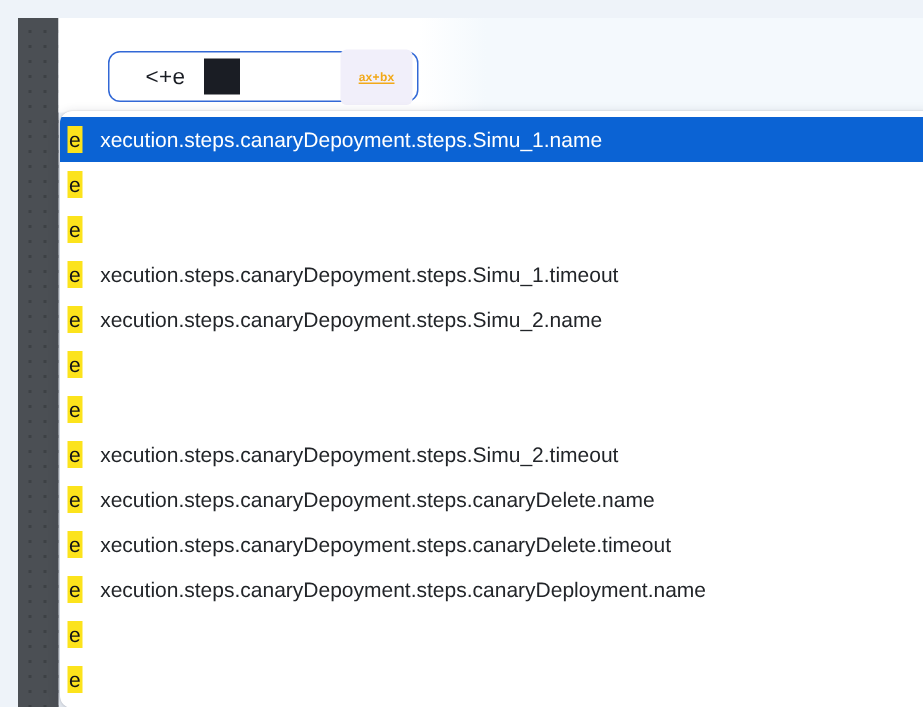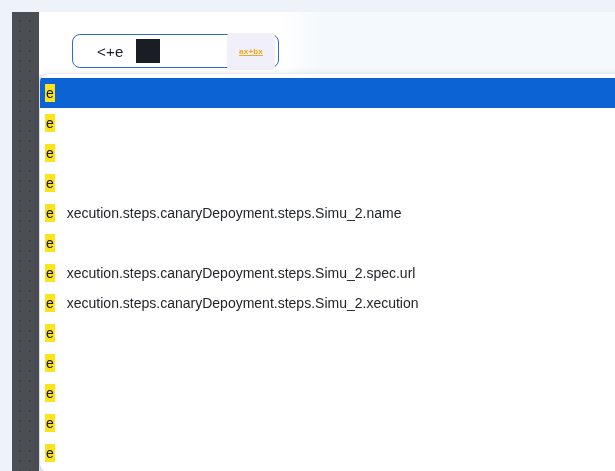--- a/index.html
+++ b/index.html
@@ -95,51 +95,51 @@
 
   <div class="input-box">
     <span class="input-text">&lt;+e</span>
       <span class="caret"></span>
     <span class="expr-badge">ax+bx</span>
   </div>
 </div>
 
 <div class="dropdown">
     <div class="suggestion-row selected">
-    <span class="match">e</span>
+    <span class="match">e</span><span class="rest">xecution.steps.canaryDepoyment.steps.Simu_1.name</span>
   </div>
     <div class="suggestion-row">
     <span class="match">e</span>
   </div>
     <div class="suggestion-row">
     <span class="match">e</span>
   </div>
     <div class="suggestion-row">
-    <span class="match">e</span>
+    <span class="match">e</span><span class="rest">xecution.steps.canaryDepoyment.steps.Simu_1.timeout</span>
   </div>
     <div class="suggestion-row">
     <span class="match">e</span><span class="rest">xecution.steps.canaryDepoyment.steps.Simu_2.name</span>
   </div>
     <div class="suggestion-row">
     <span class="match">e</span>
   </div>
     <div class="suggestion-row">
-    <span class="match">e</span><span class="rest">xecution.steps.canaryDepoyment.steps.Simu_2.spec.url</span>
-  </div>
-    <div class="suggestion-row">
-    <span class="match">e</span><span class="rest">xecution.steps.canaryDepoyment.steps.Simu_2.xecution</span>
-  </div>
-    <div class="suggestion-row">
     <span class="match">e</span>
   </div>
     <div class="suggestion-row">
-    <span class="match">e</span>
+    <span class="match">e</span><span class="rest">xecution.steps.canaryDepoyment.steps.Simu_2.timeout</span>
   </div>
     <div class="suggestion-row">
-    <span class="match">e</span>
+    <span class="match">e</span><span class="rest">xecution.steps.canaryDepoyment.steps.canaryDelete.name</span>
+  </div>
+    <div class="suggestion-row">
+    <span class="match">e</span><span class="rest">xecution.steps.canaryDepoyment.steps.canaryDelete.timeout</span>
+  </div>
+    <div class="suggestion-row">
+    <span class="match">e</span><span class="rest">xecution.steps.canaryDepoyment.steps.canaryDeployment.name</span>
   </div>
     <div class="suggestion-row">
     <span class="match">e</span>
   </div>
     <div class="suggestion-row">
     <span class="match">e</span>
   </div>
   </div>
 
 </body></html>

